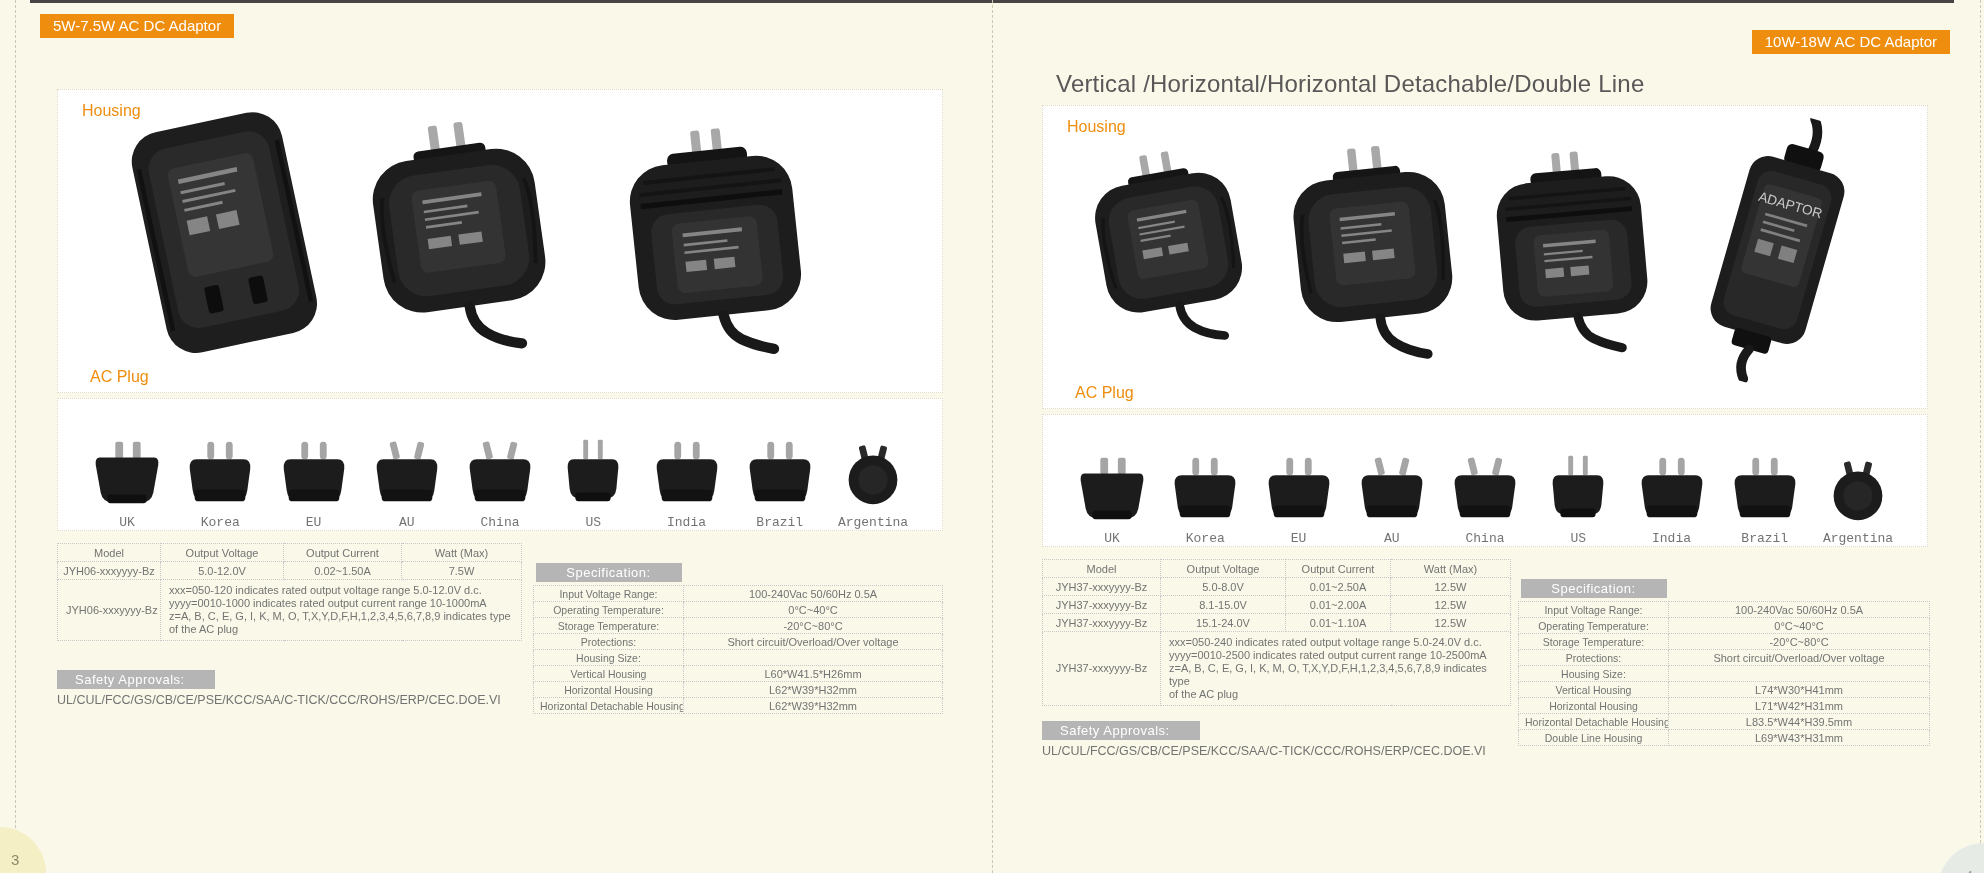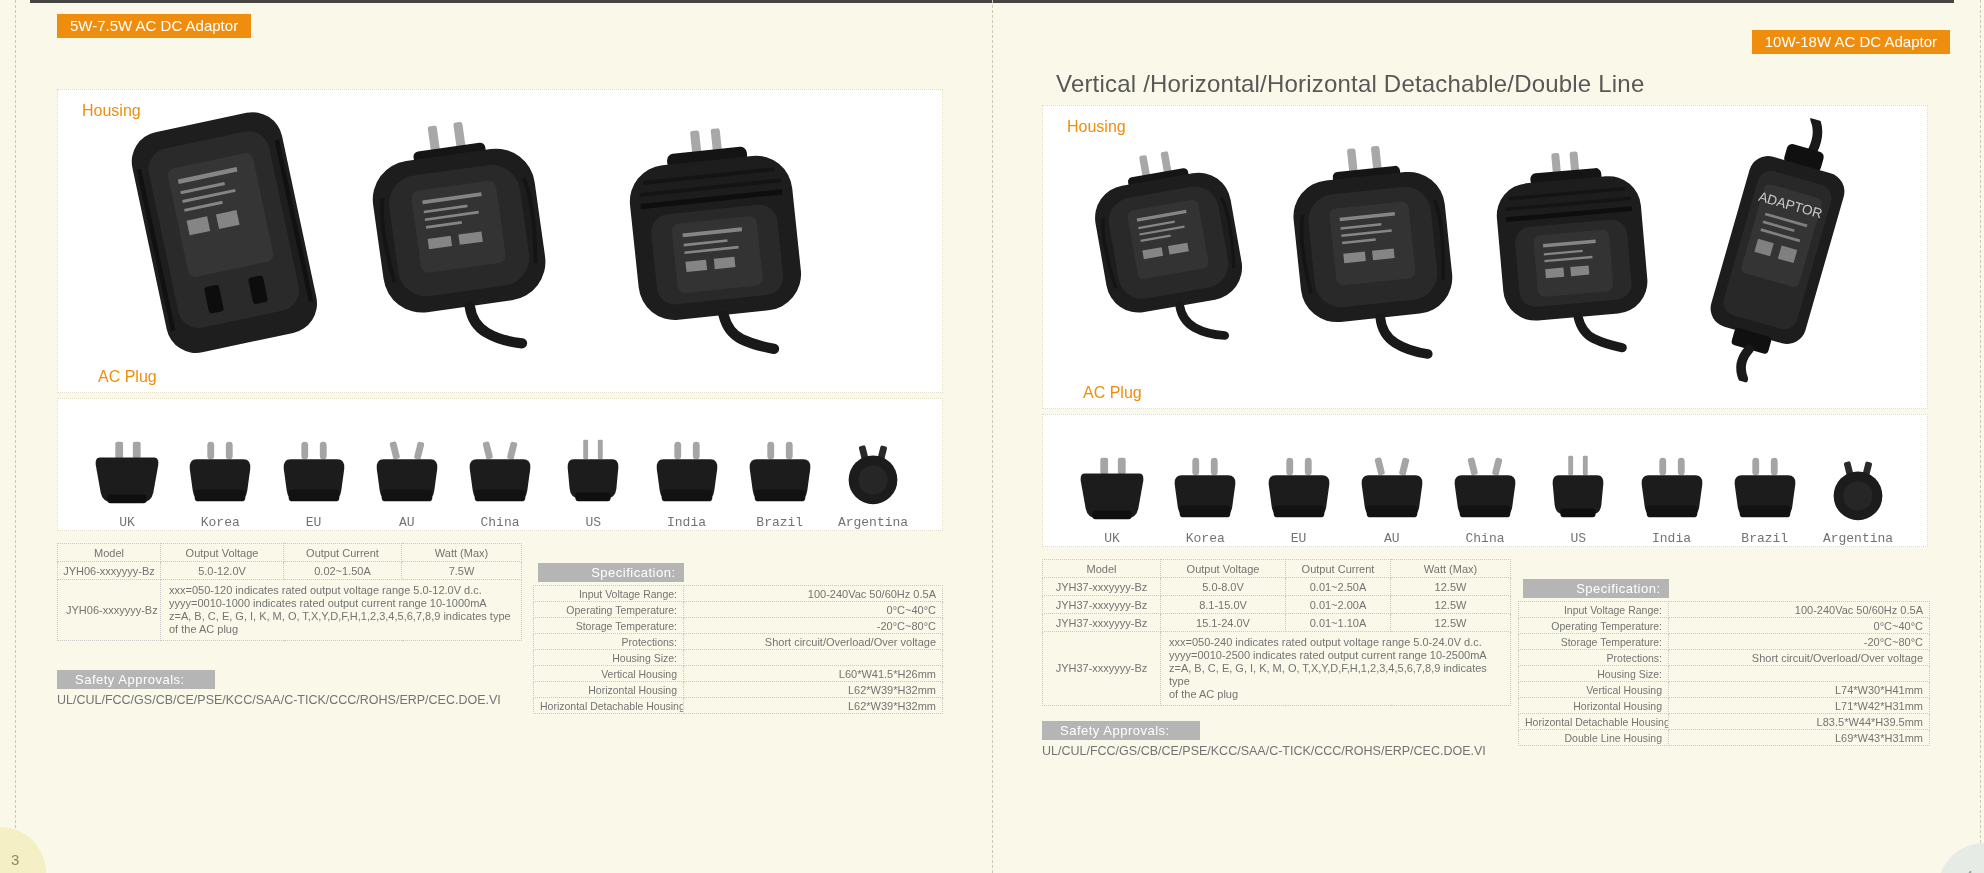--- a/index.html
+++ b/index.html
@@ -5,44 +5,44 @@
   html,body{margin:0;padding:0;background:#ffffff;}
   .canvas{
     --accent:#EF8E0E; --badge:#B5B5B6; --bg:#FAF9E9;
     position:relative; width:1984px; height:873px; background:var(--bg);
     overflow:hidden; font-family:"Liberation Sans", sans-serif;
   }
   .top-edge{position:absolute; top:0; left:30px; right:30px; height:3px; background:#262626; opacity:.85;}
   .vline{position:absolute; top:0; bottom:0; width:0; border-left:1px dashed #ccc8b4;}
   .page{position:absolute; top:0; width:992px; height:873px;}
   .tag{position:absolute; top:14px; background:var(--accent); color:#fff; font-size:15px; padding:3px 13px 4px; white-space:nowrap;}
-  .tag-left{left:40px;margin-left:17px;}
+  .tag-left{left:40px;}
   .tag-right{right:34px;}
   .title{position:absolute; top:54px; margin:0; font-size:24px; font-weight:400; color:#595757; letter-spacing:.2px; white-space:nowrap;}
   .title-left{left:60px;}
   .title-right{left:64px;}
   .panel{position:absolute; background:#fff; border:1px dotted #e0dcc8; box-sizing:border-box;}
   .housing-panel{top:89px; width:886px; height:304px;}
   .plug-panel{top:398px; width:886px; height:133px;}
   .pl-57{left:57px;} .pl-50{left:50px;}
   .sec-label{position:absolute; font-size:16px; color:var(--accent);}
   .housing-label{left:24px; top:12px;}
-  .acplug-label{left:40px; bottom:6px;}
+  .acplug-label{left:32px; bottom:6px;}
   .adaptor{position:absolute;}
   .plug-row{display:flex; justify-content:space-between; align-items:flex-end; height:100%; box-sizing:border-box; padding:10px 26px 0;font-family:Liberation Mono, monospace;}
   .plug-item{display:flex; flex-direction:column; align-items:center; width:86px;}
   .plug-svg{width:78px; height:72px;}
   .plug-label{font-size:13px; color:#737373; margin-top:6px;}
   table{position:absolute; border-collapse:collapse; table-layout:fixed;}
   .model-table{top:543px; font-size:11px; color:#737373;}
   .model-table th,.model-table td{border:1px dotted #c8c8c8; font-weight:normal; text-align:center; padding:2px 3px; height:13px; overflow:hidden; white-space:nowrap;}
   .note-row td{text-align:left; white-space:pre-line; line-height:13px; padding:4px 8px; height:auto;}
   .note-row td:first-child{text-align:center; white-space:nowrap;}
   .spec-table{top:563px; font-size:11px; color:#737373;}
-  .spec-table td{border:1px dotted #c8c8c8; text-align:right; padding:1px 6px; height:13px; overflow:hidden; white-space:nowrap;}
+  .spec-table td{border:1px dotted #c8c8c8; text-align:center; padding:1px 6px; height:13px; overflow:hidden; white-space:nowrap;}
   .spec-table td:first-child{font-size:10.5px;}
   .spec-head td{border:none; padding:0 0 3px 0; background:transparent;}
   .badge{background:var(--badge); color:#fff; font-size:13px; letter-spacing:.5px;}
   .spec-title-badge{display:inline-block; box-sizing:border-box; width:146px; padding:2px 8px;}
   .safety-badge{position:absolute; box-sizing:border-box; width:158px; padding:2px 18px;}
   .safety-text{position:absolute; font-size:12.5px; color:#737373; white-space:nowrap;}
   .corner{position:absolute; bottom:0; width:46px; height:46px; font-size:15px;}
   .corner-left{left:0; background:#F4EFC5; border-top-right-radius:100%;}
   .corner-left span{position:absolute; left:11px; bottom:5px; color:#8D8A6B;}
   .corner-right{right:0; background:#E6EBE6; border-top-left-radius:100%;}

